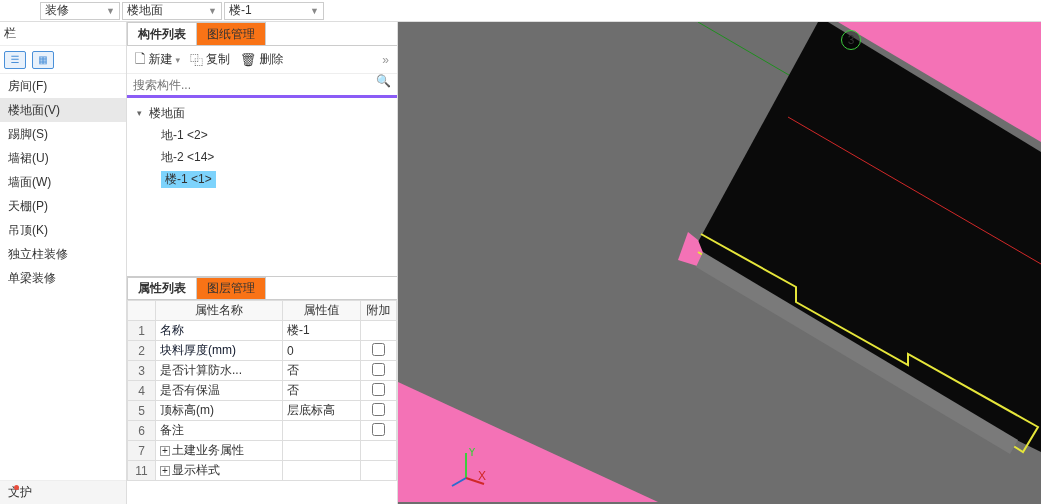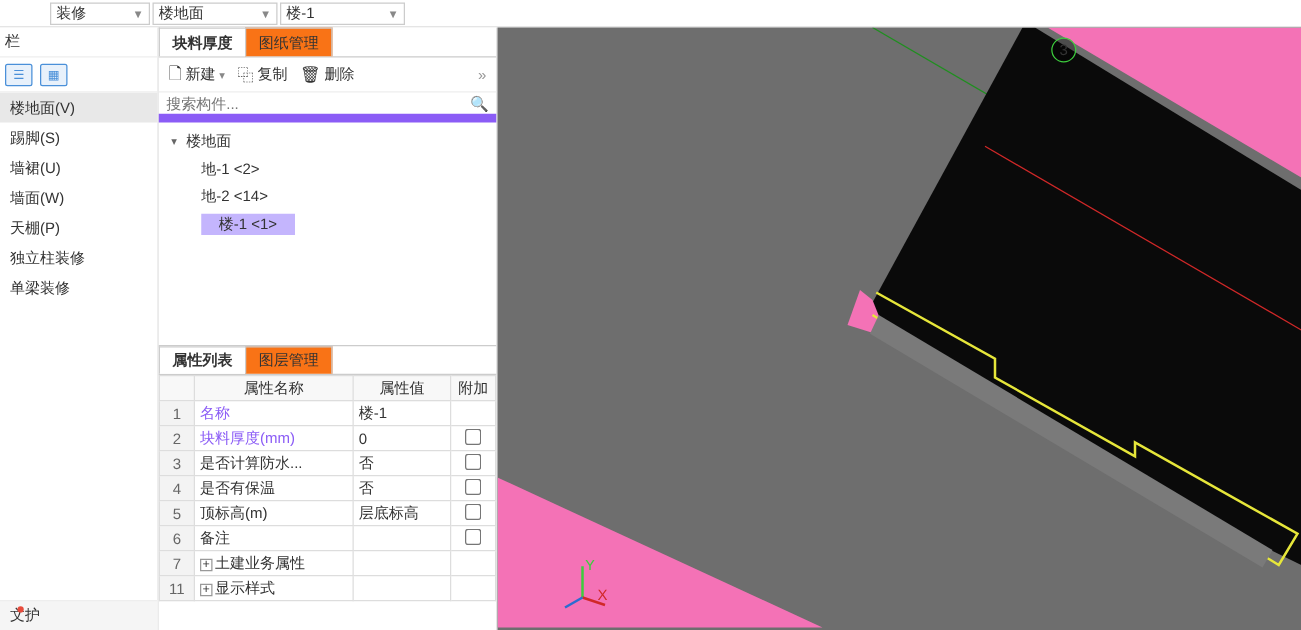--- a/index.html
+++ b/index.html
@@ -19,35 +19,35 @@
 .nav-item.selected{background:#e8e8e8}
 .nav-item.pill{background:#f5f5f5;border-top:1px solid #eee;position:relative}
 .nav-item.pill .dot{width:5px;height:5px;background:#e74c3c;border-radius:50%;position:absolute;left:14px;top:4px}
 .col-mid{width:271px;background:#fff;border-right:1px solid #ddd;display:flex;flex-direction:column}
 .tabs{display:flex;height:24px;border-bottom:1px solid #ccc}
 .tab{padding:0 10px;display:flex;align-items:center;border:1px solid #ccc;border-bottom:none;background:#f97316;cursor:pointer;margin-right:-1px}
 .tab.active{background:#fff;font-weight:bold}
 .toolbar{height:28px;display:flex;align-items:center;gap:10px;padding:0 8px;border-bottom:1px solid #eee}
 .tbtn{display:flex;align-items:center;gap:3px;cursor:pointer}
 .tbtn .ic{font-size:13px}
-.search{height:24px;border-bottom:7px solid #8b5cf6;display:flex;align-items:center;padding:0 6px}
+.search{height:24px;border-bottom:3px solid #8b5cf6;display:flex;padding:0 6px}
 .search input{flex:1;border:none;outline:none;color:#999}
 .search .mag{color:#bbb}
 .tree{height:178px;overflow:auto;padding:4px 0}
 .tree-row{height:22px;display:flex;align-items:center;cursor:pointer}
-.tree-row.sel span.lbl{background:#c4b5fd;padding:0 14px}
+.tree-row.sel span.lbl{background:#7dd3fc;padding:0 4px}
 .tr-caret{width:10px;font-size:9px;color:#666;margin-right:2px}
 .prop-tabs{display:flex;height:24px;border-top:1px solid #ccc;border-bottom:1px solid #ccc}
 .prop-table{flex:1;overflow:auto}
 .prop-table table{width:100%;border-collapse:collapse}
 .prop-table th,.prop-table td{border:1px solid #ddd;height:20px;padding:0 4px;text-align:left;font-weight:normal}
 .prop-table th{background:#f8f8f8;text-align:center}
 .prop-table td.num{width:28px;text-align:center;background:#f3f3f3;color:#666}
 .prop-table td.chk{width:36px;text-align:center}
-.prop-table td.name.link{color:#8b5cf6}
+.prop-table td.name.link{color:#0f172a}
 .prop-table .exp{display:inline-block;width:10px;height:10px;border:1px solid #999;text-align:center;line-height:8px;font-size:10px;margin-right:2px}
 .col-view{flex:1;background:#6e6e6e;position:relative;overflow:hidden}
 svg.canvas{width:100%;height:100%}
 .badge{position:absolute;top:8px;right:180px;width:20px;height:20px;border:1px solid #3dcc3d;border-radius:50%;color:#3dcc3d;font-size:12px;display:flex;align-items:center;justify-content:center;background:rgba(0,0,0,0.3)}
 .axis-gizmo{position:absolute;left:48px;bottom:16px;width:40px;height:40px}
 </style>
 </head>
 <body>
 
 <div class="top-bar">
@@ -68,37 +68,39 @@
 <div class="main">
   <div class="col-left">
     <div class="nav-head">
         <span class="t">栏</span>
       </div>
     <div class="mini-btns">
       <div class="sq">☰</div>
       <div class="sq">▦</div>
     </div>
     <div class="nav-list" id="nav-list">
+        <div class="nav-item">房间(F)</div>
         <div class="nav-item selected">楼地面(V)</div>
         <div class="nav-item">踢脚(S)</div>
         <div class="nav-item">墙裙(U)</div>
         <div class="nav-item">墙面(W)</div>
         <div class="nav-item">天棚(P)</div>
+        <div class="nav-item">吊顶(K)</div>
         <div class="nav-item">独立柱装修</div>
         <div class="nav-item">单梁装修</div>
       </div>
     <div class="nav-item pill">
         <span class="dot"></span>
         <span>文护</span>
       </div>
   </div>
 
   <div class="col-mid">
     <div class="tabs">
-      <div class="tab active">块料厚度</div>
+      <div class="tab active">构件列表</div>
       <div class="tab">图纸管理</div>
     </div>
     <div class="toolbar">
       <div class="tbtn">
           <span class="ic">🗋</span>
           <span>新建</span>
           <span class="chev" style="font-size:9px;color:#888">▾</span>
         </div>
       <div class="tbtn">
           <span class="ic">⿻</span>

